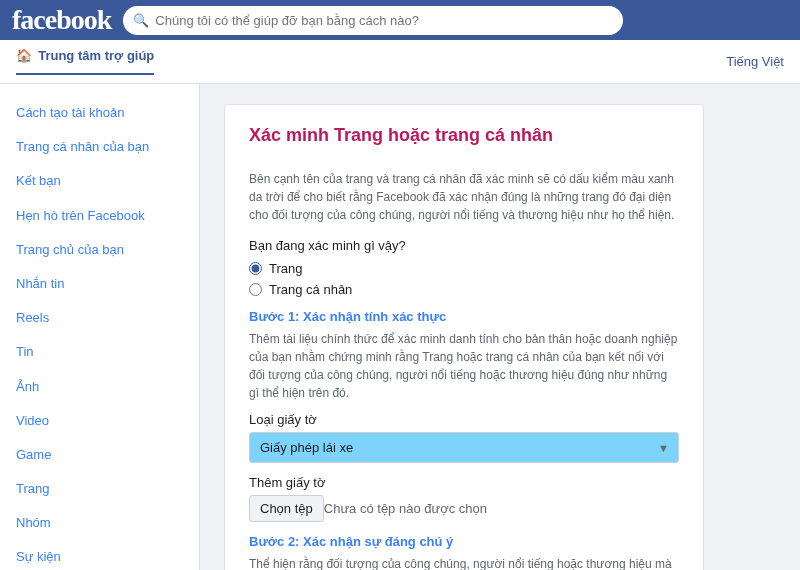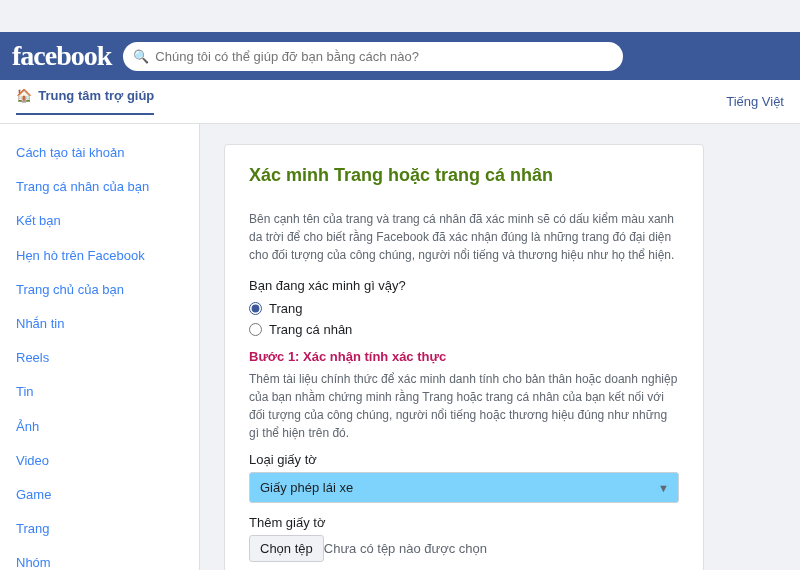--- a/index.html
+++ b/index.html
@@ -4,23 +4,22 @@
   <style>
     * { box-sizing: border-box; margin: 0; padding: 0; }
     body { font-family: Arial, Helvetica, sans-serif; font-size: 13px; color: #1c1e21; background: #f0f2f5; }
 
     
     #header {
       background: #3b5998;
       display: flex;
       align-items: center;
       padding: 0 12px;
-      height: 48px;
+      height: 40px;
       gap: 12px;
-      margin-top: 32px;
     }
     #logo {
       color: white;
       font-size: 28px;
       font-family: Georgia, serif;
       font-weight: bold;
       letter-spacing: -1px;
       white-space: nowrap;
     }
     #search-bar {
@@ -106,21 +105,21 @@
     #content-card {
       background: #fff;
       border: 1px solid #dddfe2;
       border-radius: 4px;
       padding: 20px 24px;
       max-width: 480px;
     }
     #content-title {
       font-size: 18px;
       font-weight: bold;
-      color: #4d7c0f;
+      color: #be185d;
       margin-bottom: 16px;
       padding-bottom: 8px;
     }
     .desc-text {
       font-size: 12px;
       color: #606770;
       line-height: 1.5;
       margin-bottom: 14px;
     }
     .section-label {
@@ -138,21 +137,21 @@
       gap: 7px;
       margin-bottom: 6px;
       font-size: 13px;
     }
     .radio-item input[type="radio"] {
       accent-color: #3b5998;
     }
     .step-label {
       font-size: 13px;
       font-weight: bold;
-      color: #be185d;
+      color: #3b82f6;
       margin: 12px 0 6px 0;
     }
     .step-desc {
       font-size: 12px;
       color: #606770;
       line-height: 1.5;
       margin-bottom: 10px;
     }
     .field-label {
       font-size: 13px;

